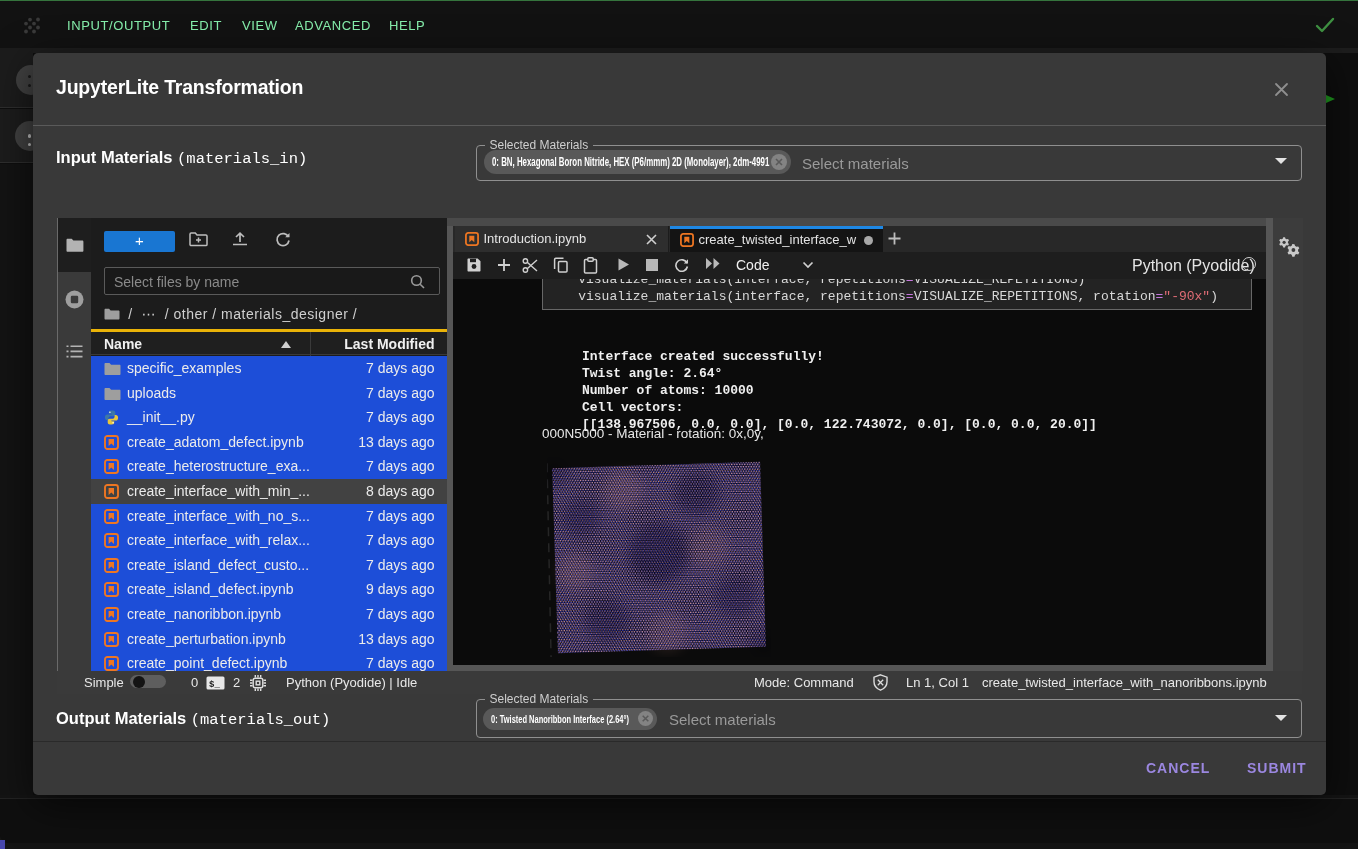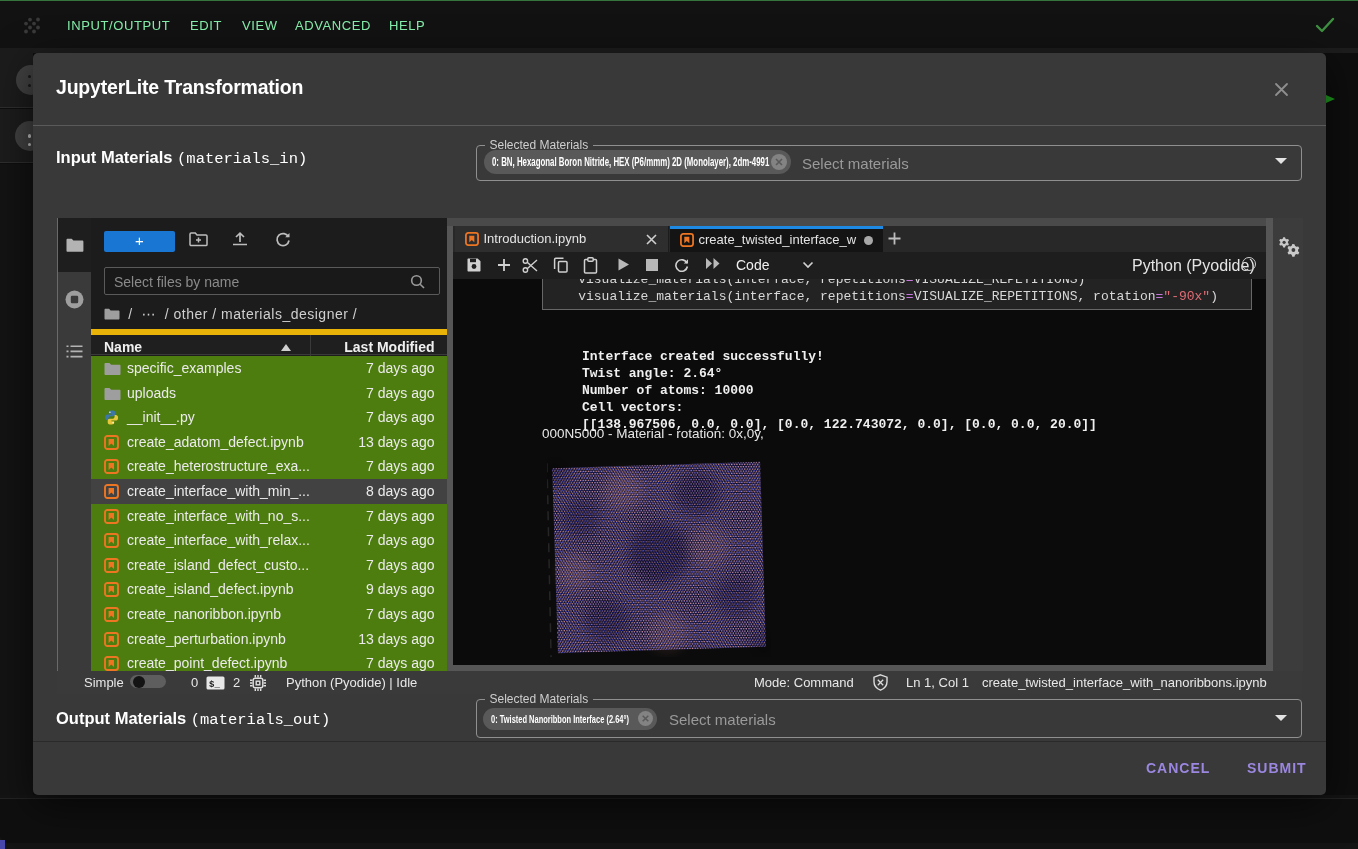--- a/index.html
+++ b/index.html
@@ -33,22 +33,22 @@
   #splitter { position:absolute; left:388.5px; top:0; width:6.5px; height:453px; background:#565656; }
   #nbzone { position:absolute; left:395px; top:0; width:813px; height:453px; background:#282828; }
   #rborder { position:absolute; left:1208px; top:0; width:7px; height:453px; background:#565656; }
   #rsidebar { position:absolute; left:1215px; top:0; width:30px; height:453px; background:#3c3c3c; }
   #statusbar { position:absolute; left:0; top:481px; width:1245px; height:23px; background:#3a3a3a; font-size:13px; color:#e8e8e8; }
   
   .fbbtn-blue { position:absolute; left:13px; top:13px; width:71px; height:21px; background:#1976d2; border-radius:2px; color:#fff; text-align:center; font-size:15px; line-height:20px;}
   #filterbox { position:absolute; left:13px; top:49px; width:336px; height:28px; background:#191919; border:1px solid #5a5a5a; border-radius:2px; }
   #filterbox span { position:absolute; left:9px; top:6px; font-size:14px; color:#8a8a8a; }
   #crumbs { position:absolute; left:13px; top:88px; font-size:14px; color:#cfcfcf; }
-  #fbheader { position:absolute; left:0; top:111px; width:355.5px; height:26px; border-top:6px solid #eab308; border-bottom:1px solid #3a3a3a; background:#1f1f1f; }
-  #fbrows { position:absolute; left:0; top:138px; width:355.5px; height:315px; overflow:hidden; background:#4d7c0f; }
+  #fbheader { position:absolute; left:0; top:111px; width:355.5px; height:26px; border-top:3px solid #eab308; border-bottom:1px solid #3a3a3a; background:#1f1f1f; }
+  #fbrows { position:absolute; left:0; top:138px; width:355.5px; height:315px; overflow:hidden; background:#1d4ed8; }
   .frow { position:relative; width:355.5px; height:24.6px; }
   .frow .nm { position:absolute; left:36px; top:4px; font-size:14px; color:#ebebeb; white-space:nowrap; }
   .frow .dt { position:absolute; right:12px; top:4px; font-size:14px; color:#ebebeb; }
   .frow svg, .frow .ficon { position:absolute; left:13px; top:4px; }
   
   #tabband { position:absolute; left:388.5px; top:0; width:856.5px; height:7.5px; background:#4a4a4a; }
   .tab { position:absolute; top:7.5px; height:26.5px; font-size:13px; color:#e4e4e4; }
   #toolbar { position:absolute; left:395px; top:34px; width:813px; height:27px; background:#1e1e1e; }
   #nbcontent { position:absolute; left:395px; top:61px; width:813px; height:386px; background:#0b0b0b; overflow:hidden; }
   #nbbottom { position:absolute; left:395px; top:447px; width:820px; height:6px; background:#565656; }

